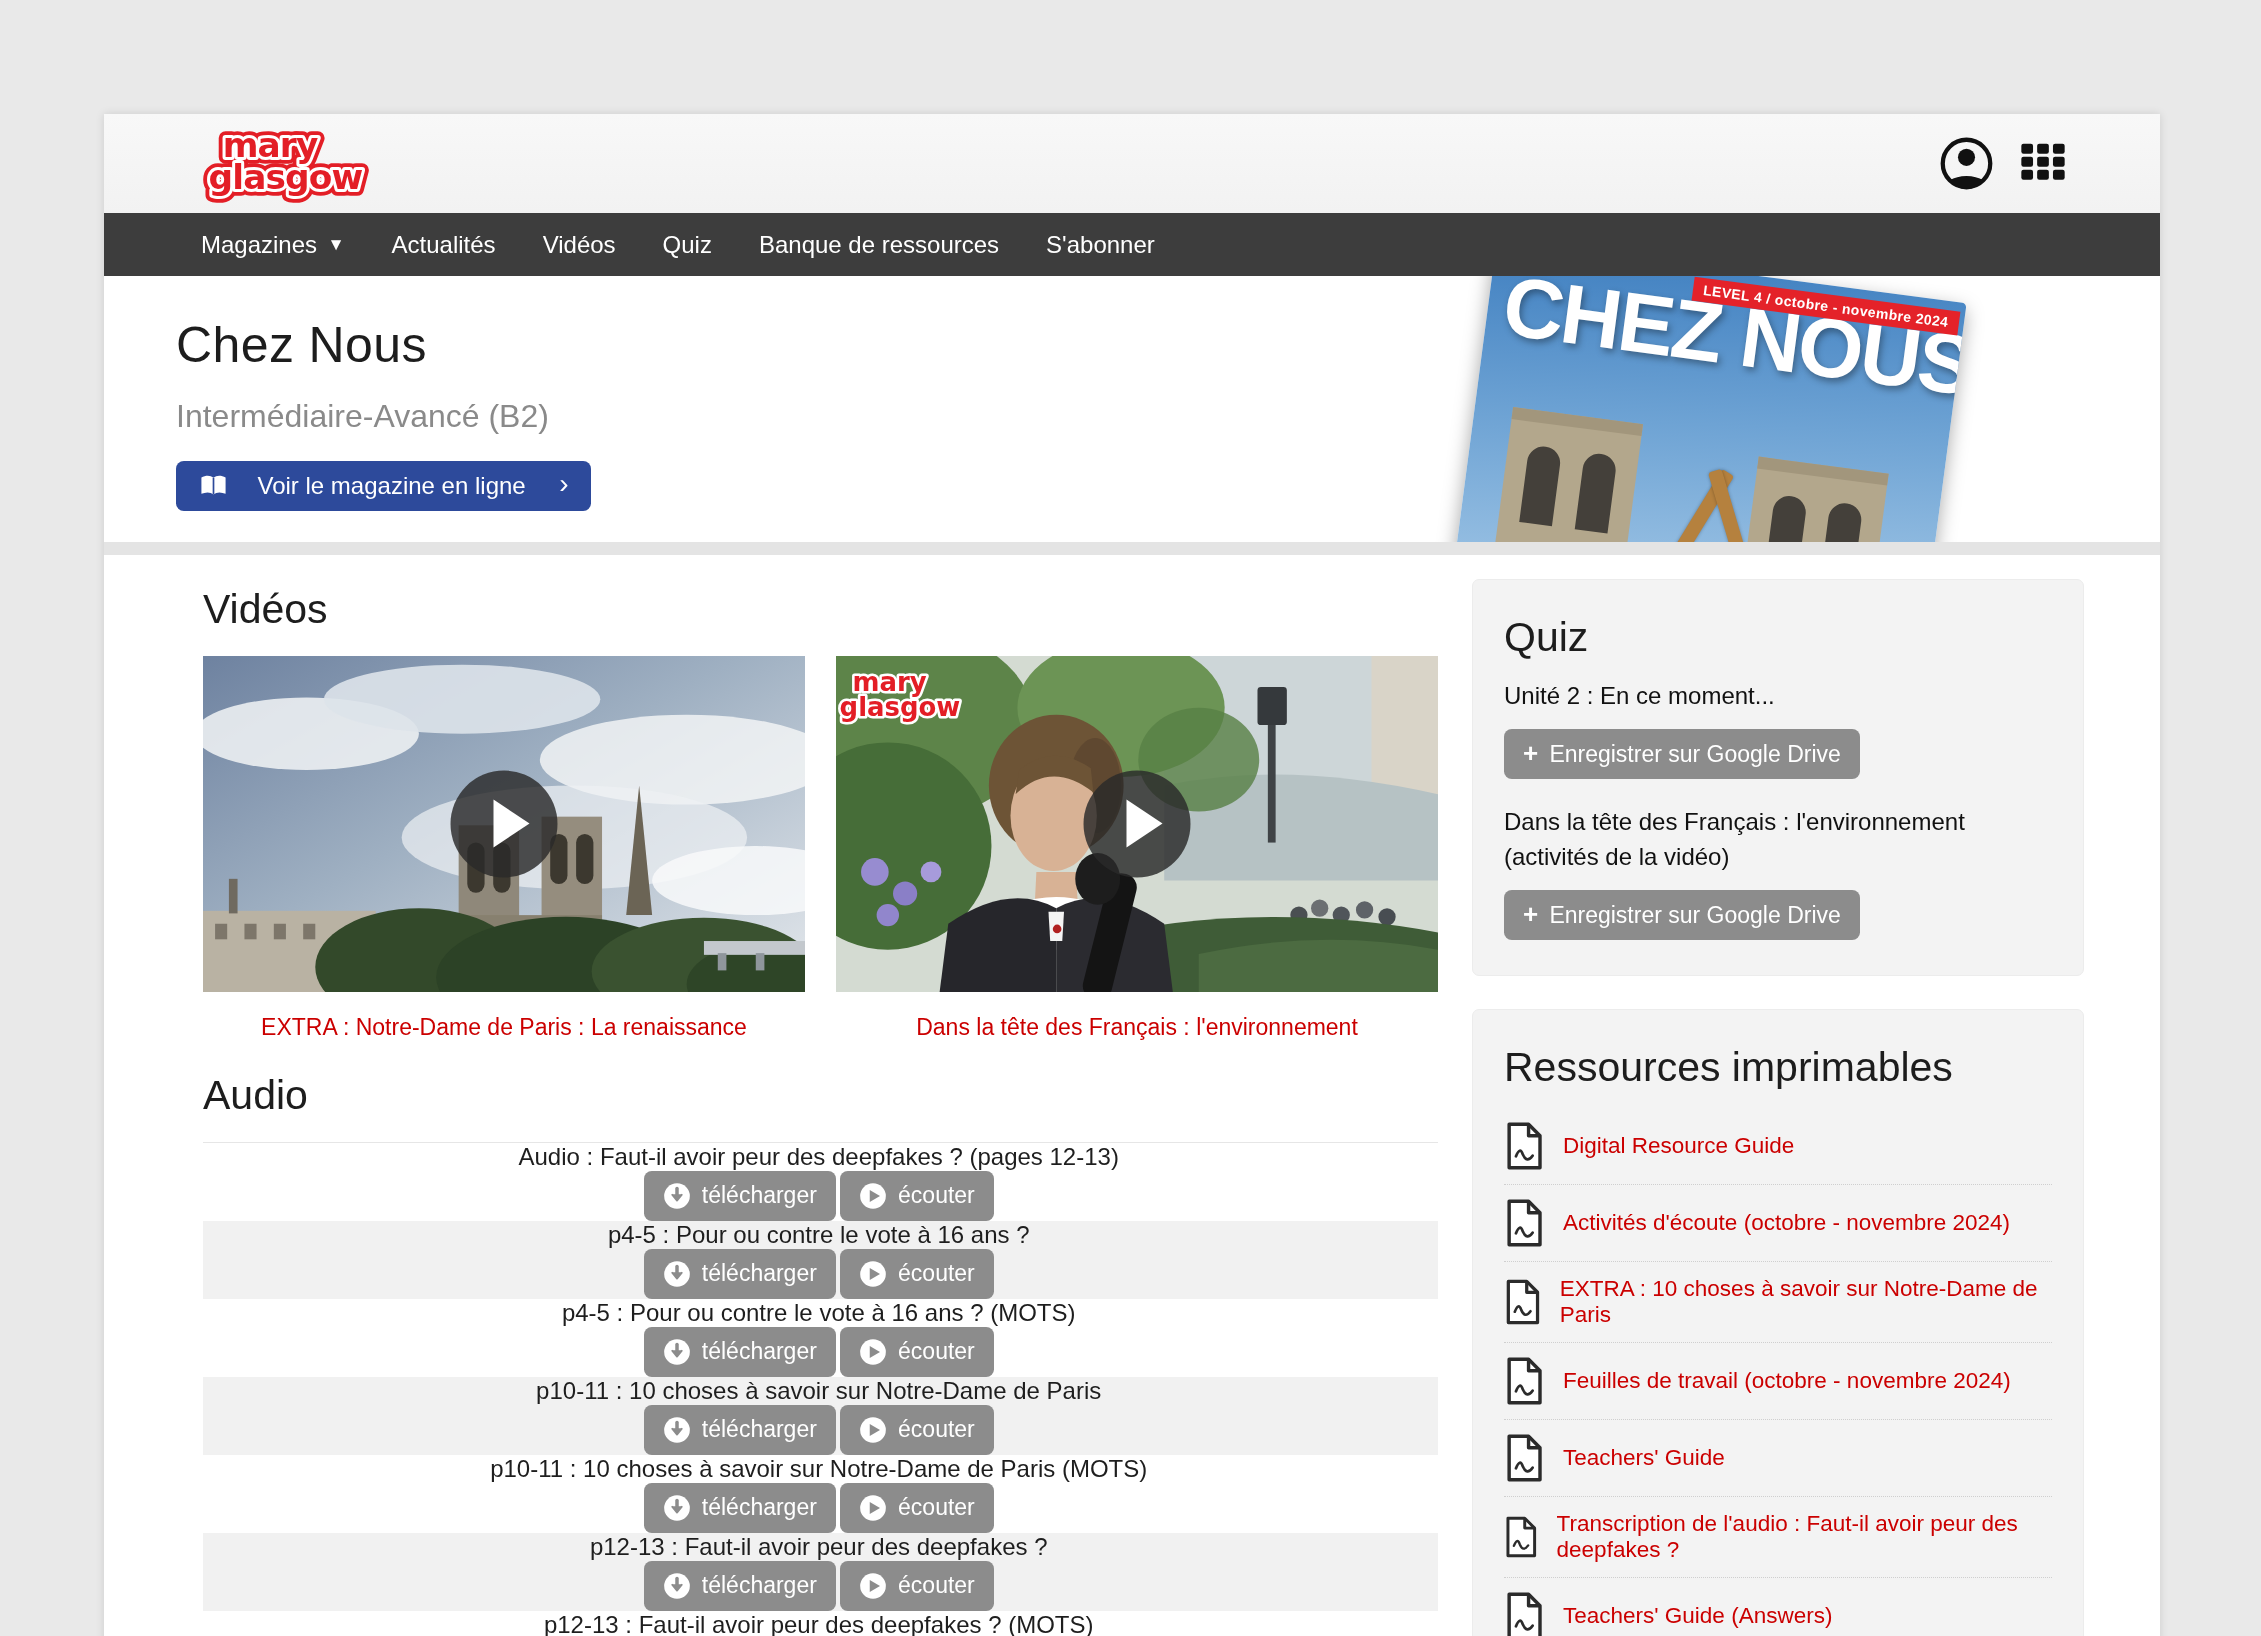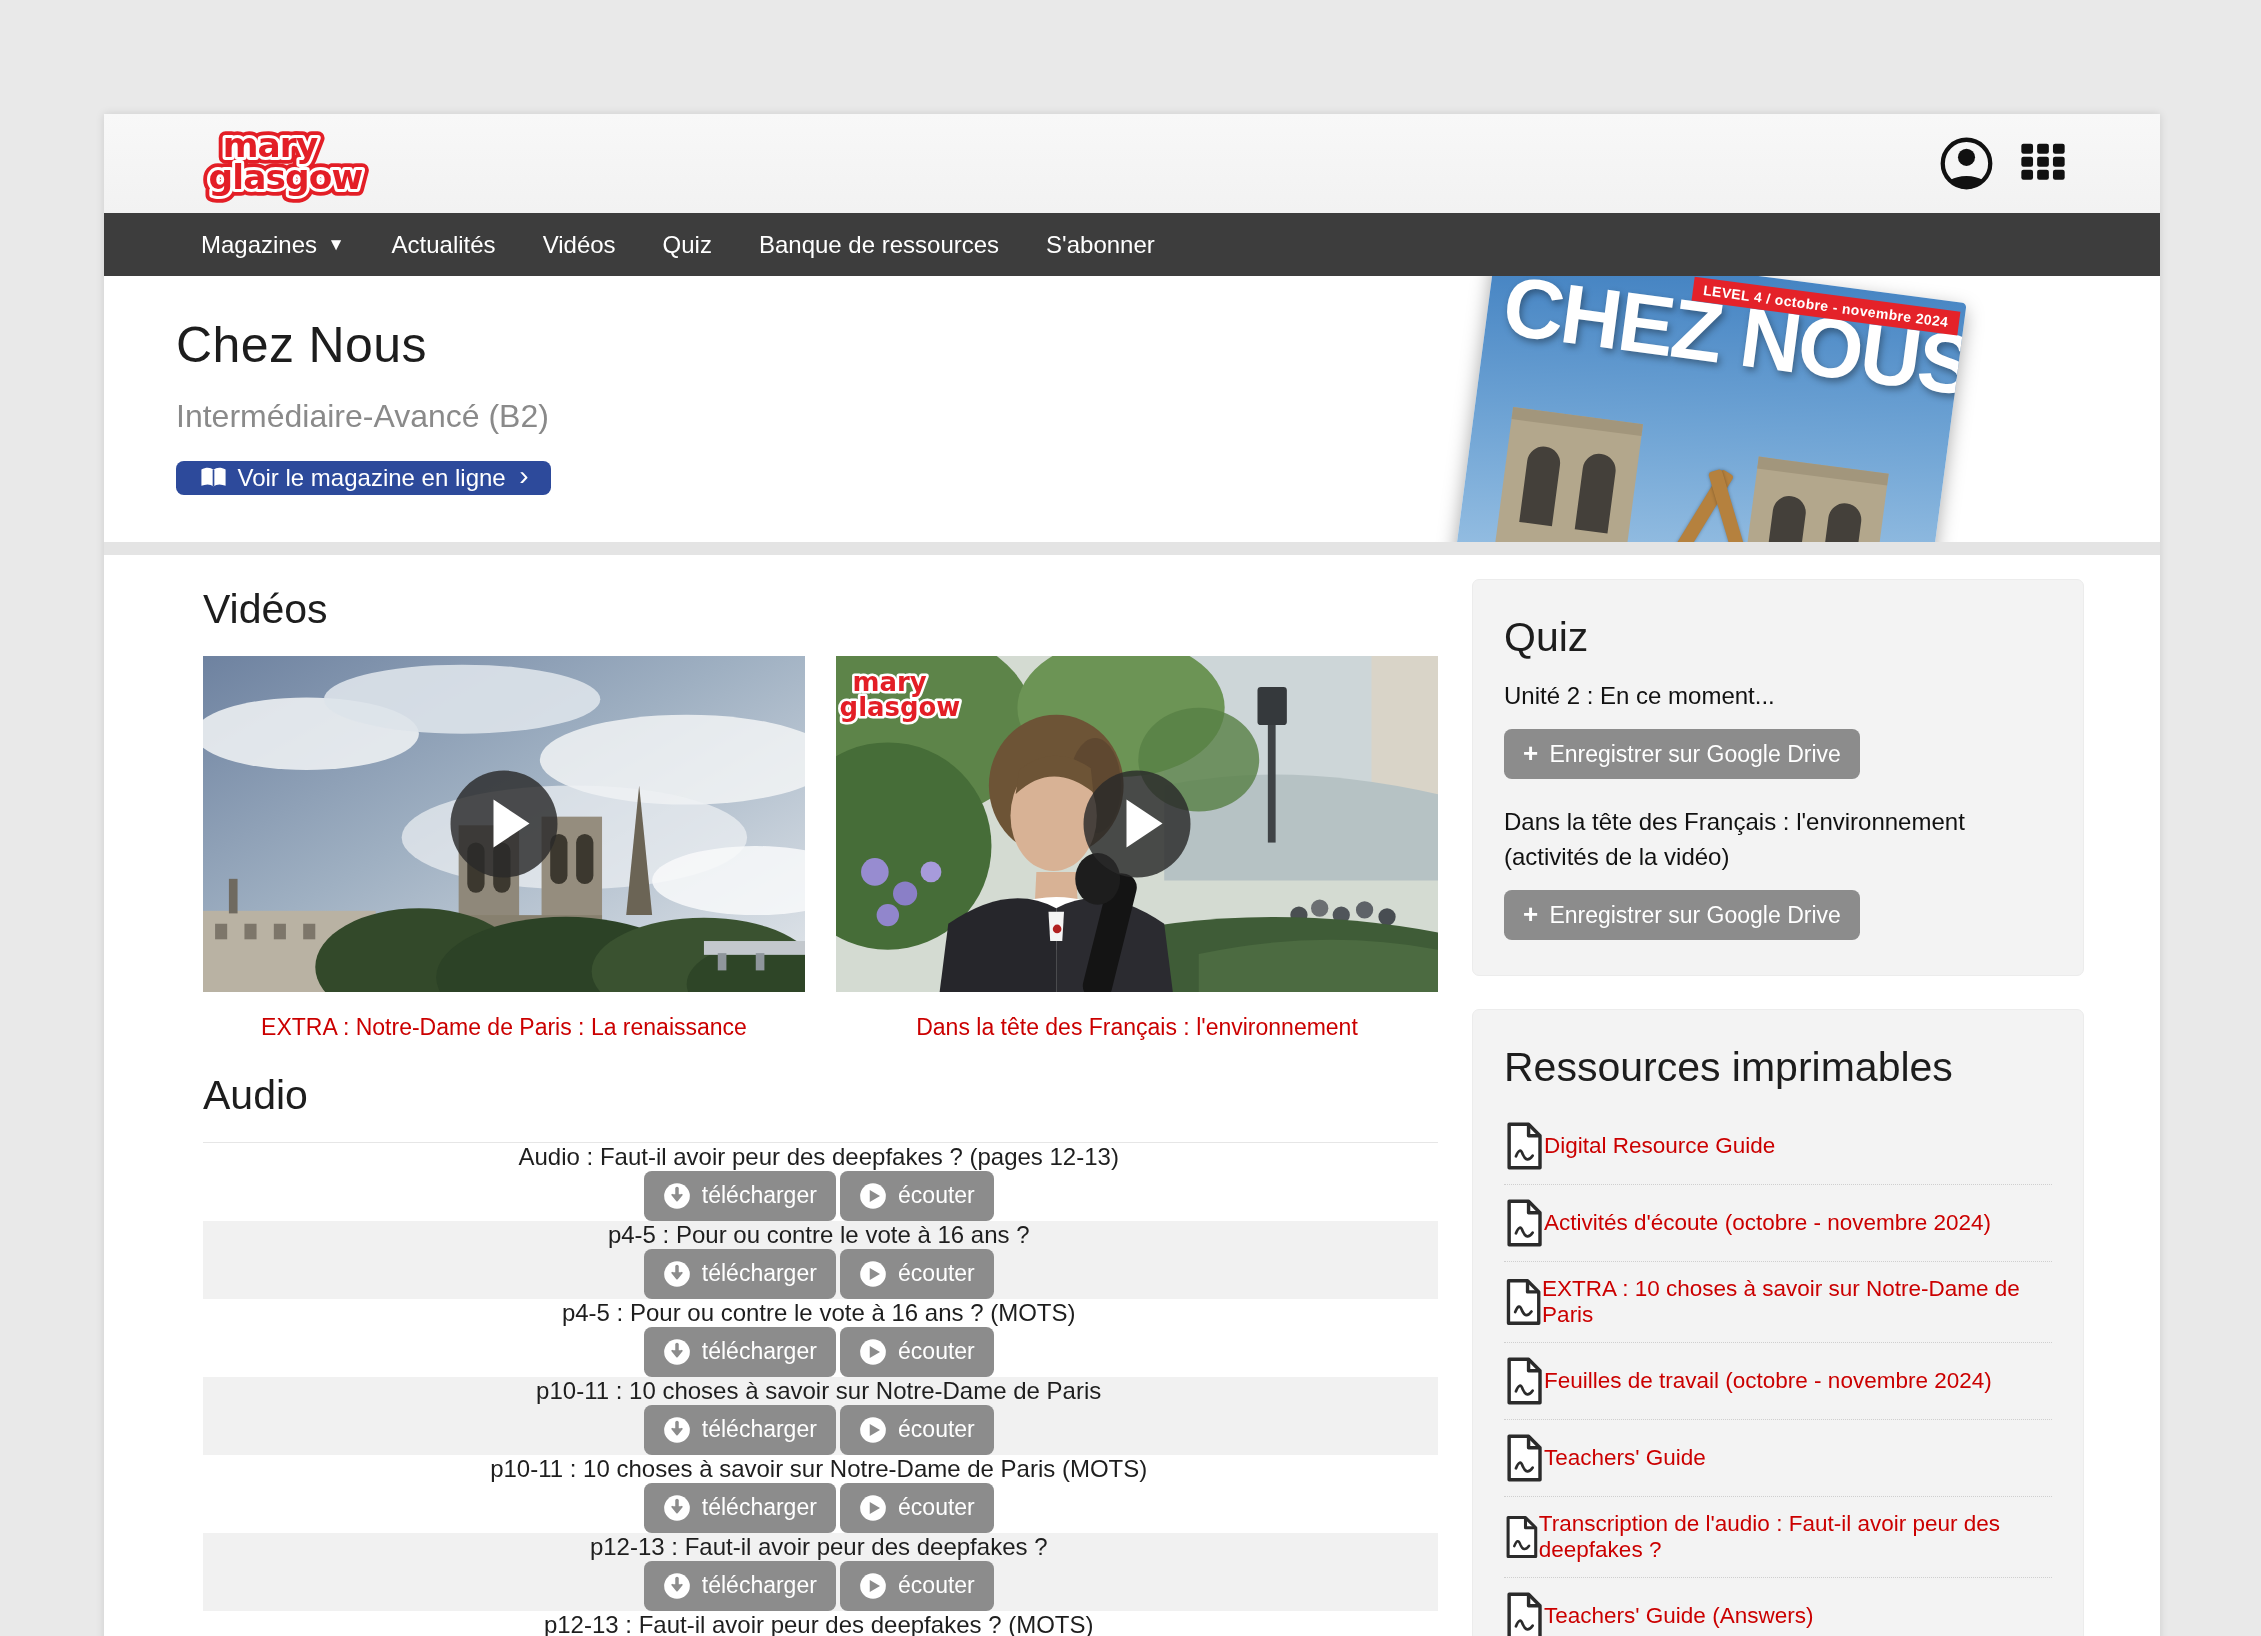--- a/index.html
+++ b/index.html
@@ -28,22 +28,22 @@
   .nav-item { color:#fff; font-size:24px; text-decoration:none; display:inline-flex; align-items:center; gap:10.4px; cursor:pointer; white-space:nowrap; }
   .caret { font-size:17.3px; line-height:1; }
   
   .hero { position:relative; height:266px; background:#fff; overflow:hidden; padding:40px 0 0 72px; }
   .hero h1 { font-size:50px; font-weight:400; color:#1d1d1d; letter-spacing:0.4px; }
   .hero .level { margin-top:24px; font-size:32px; color:#8a8a8a; }
   .btn-blue {
     margin-top:26px; border:none; cursor:pointer;
     background:#2d4a9b; color:#fff; font-size:24px;
     font-family:inherit;
-    height:34px; padding:0 22.5px; border-radius:7.8px;
-    display:inline-flex; align-items:center; gap:10px;
+    height:50px; padding:0 22.5px; border-radius:7.8px;
+    display:inline-flex; align-items:center; gap:30px;
   }
   .btn-blue .chev { font-size:28px; margin-left:3.5px; transform:translateY(-1.7px); }
   
   .cover {
     position:absolute; left:1368px; top:-5.2px; width:474px; height:346px;
     transform:rotate(7.5deg);
     background:linear-gradient(175deg,#3f7fc0 0%,#6ea3d4 45%,#a9cce9 100%);
     border-radius:4.3px; box-shadow:0 7px 19px rgba(0,0,0,.35);
     overflow:hidden; cursor:pointer;
   }
@@ -114,21 +114,21 @@
   .btn-gray svg { display:block; }
   
   .panel { background:#f3f3f3; border:0.9px solid #ececec; border-radius:7px; padding:24px 31px 26px; }
   .quiz-panel { margin-top:24px; }
   .panel h2.section { margin:10.4px 0 17.3px; }
   .quiz-title { font-size:24px; color:#111; line-height:1.45; margin:17.3px 0 15.6px; }
   .btn-drive { margin-bottom:8.6px; }
   .btn-drive .plus { font-size:26px; font-weight:bold; line-height:1; transform:translateY(-0.9px); }
   .res-panel { margin-top:33px; }
   .res-list { list-style:none; }
-  .res-item { display:flex; align-items:center; padding:14px 0; border-bottom:1.7px dotted #cfcfcf; }
+  .res-item { display:flex; align-items:center; gap:19px; padding:14px 0; border-bottom:1.7px dotted #cfcfcf; }
   .res-item:last-child { border-bottom:none; }
   .res-link { font-size:22.5px; color:#cb0000; text-decoration:none; cursor:pointer; }
 </style>
 </head>
 <body>
 
 <div class="card">
 
   <header class="site-header">
     <svg class="logo-svg" width="173" height="79" viewBox="0 0 200 92">

